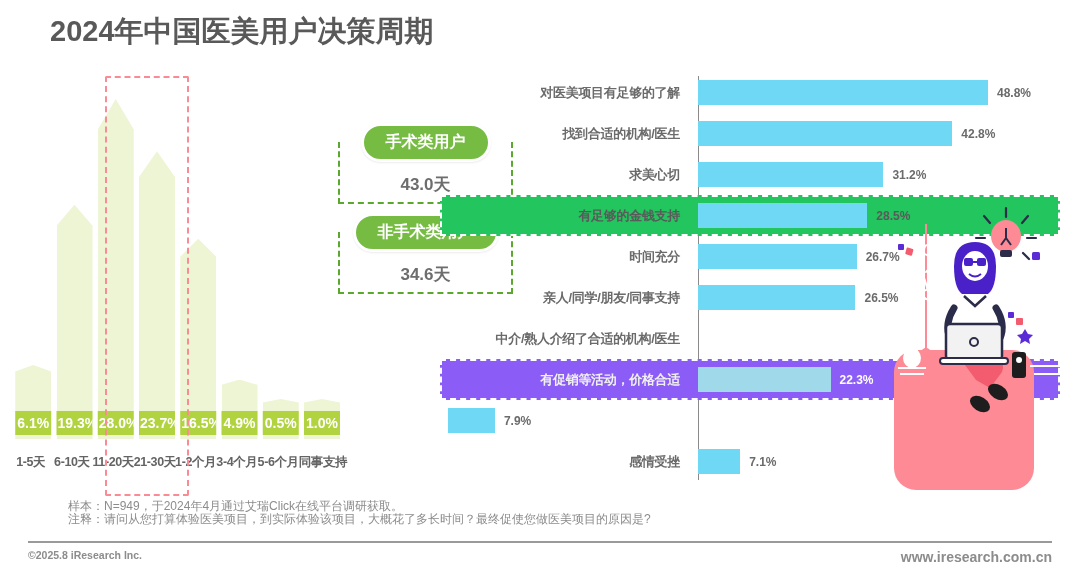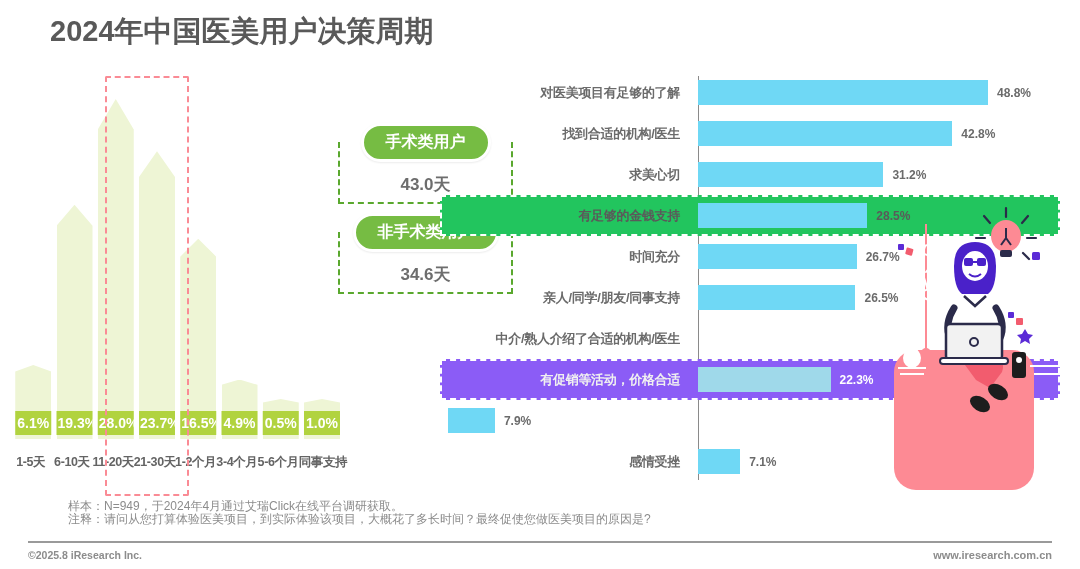--- a/index.html
+++ b/index.html
@@ -237,21 +237,21 @@
     position:absolute;
     left:28px; right:28px; top:541px;
     height:1.5px; background:#9a9a9a;
   }
   #footer-left {
     position:absolute; left:28px; top:549px;
     font-size:10.5px; font-weight:bold; color:#8c8c8c;
   }
   #footer-right {
     position:absolute; right:28px; top:549px;
-    font-size:11px; font-weight:bold; color:#8c8c8c;
+    font-size:14px; font-weight:bold; color:#8c8c8c;
   }
 </style>
 </head>
 <body>
 
 <div class="slide">
 
   <div class="title" id="title-left">2024年中国医美用户决策周期</div>
 
   <div id="left-chart">

